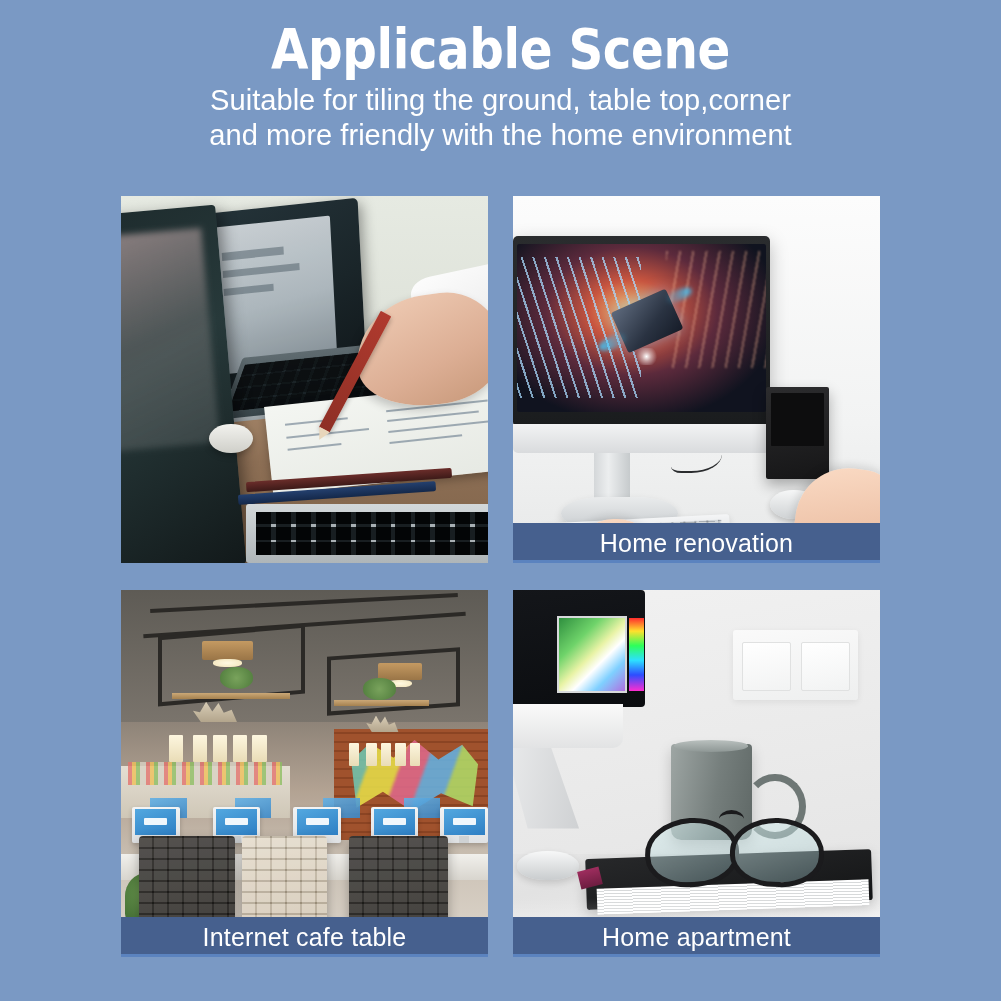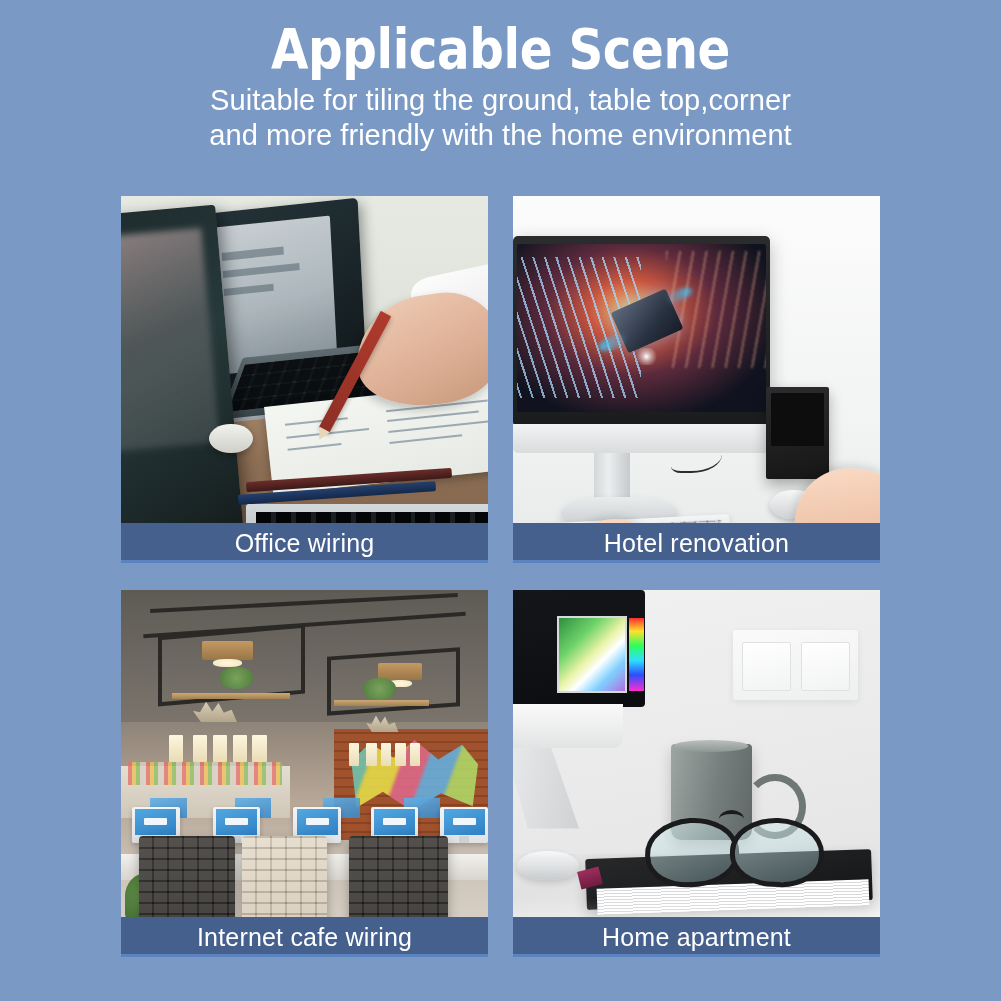--- a/index.html
+++ b/index.html
@@ -380,21 +380,20 @@
           <b></b>
           <b></b>
       </div>
       <div class="sleeve"></div>
       <div class="hand"></div>
       <div class="pencil"></div>
       <div class="pens"></div>
       <div class="pens2"></div>
       <div class="kbd2"></div>
     </div>
-    <div class="caption">Office wiring</div>
   </div>
 
   <div class="card">
     <div class="photo p2">
       <div class="imacOuter">
         <div class="imacScreen">
           <div class="neb"></div>
           <div class="neb2"></div>
           <div class="ship"></div>
           <div class="flare"></div>
@@ -403,21 +402,21 @@
       <div class="imacChin"></div>
       <div class="stand"></div>
       <div class="foot"></div>
       <div class="cable"></div>
       <div class="speaker"></div>
       <div class="kb"></div>
       <div class="handL"></div>
       <div class="mouse2"></div>
       <div class="handR"></div>
     </div>
-    <div class="caption">Hotel renovation</div>
+    <div class="caption">Home renovation</div>
   </div>
 
   <div class="card">
     <div class="photo p3">
       <div class="ceil"></div>
       <div class="beam b2"></div>
       <div class="beam b1"></div>
       <div class="frame f1"></div>
       <div class="frame f2"></div>
       <div class="woodlamp w1"></div>
@@ -471,21 +470,21 @@
             <i></i>
             <b></b>
           </div>
       </div>
       <div class="deskW"></div>
       <div class="floorPlant"></div>
       <div class="chair dark c1"></div>
       <div class="chair light c2"></div>
       <div class="chair dark c3"></div>
     </div>
-    <div class="caption">Internet cafe wiring</div>
+    <div class="caption">Internet cafe table</div>
   </div>
 
   <div class="card">
     <div class="photo p4">
       <div class="wallp"></div>
       <div class="switch">
           <i></i>
           <i></i>
         </div>
       <div class="monBody"></div>

